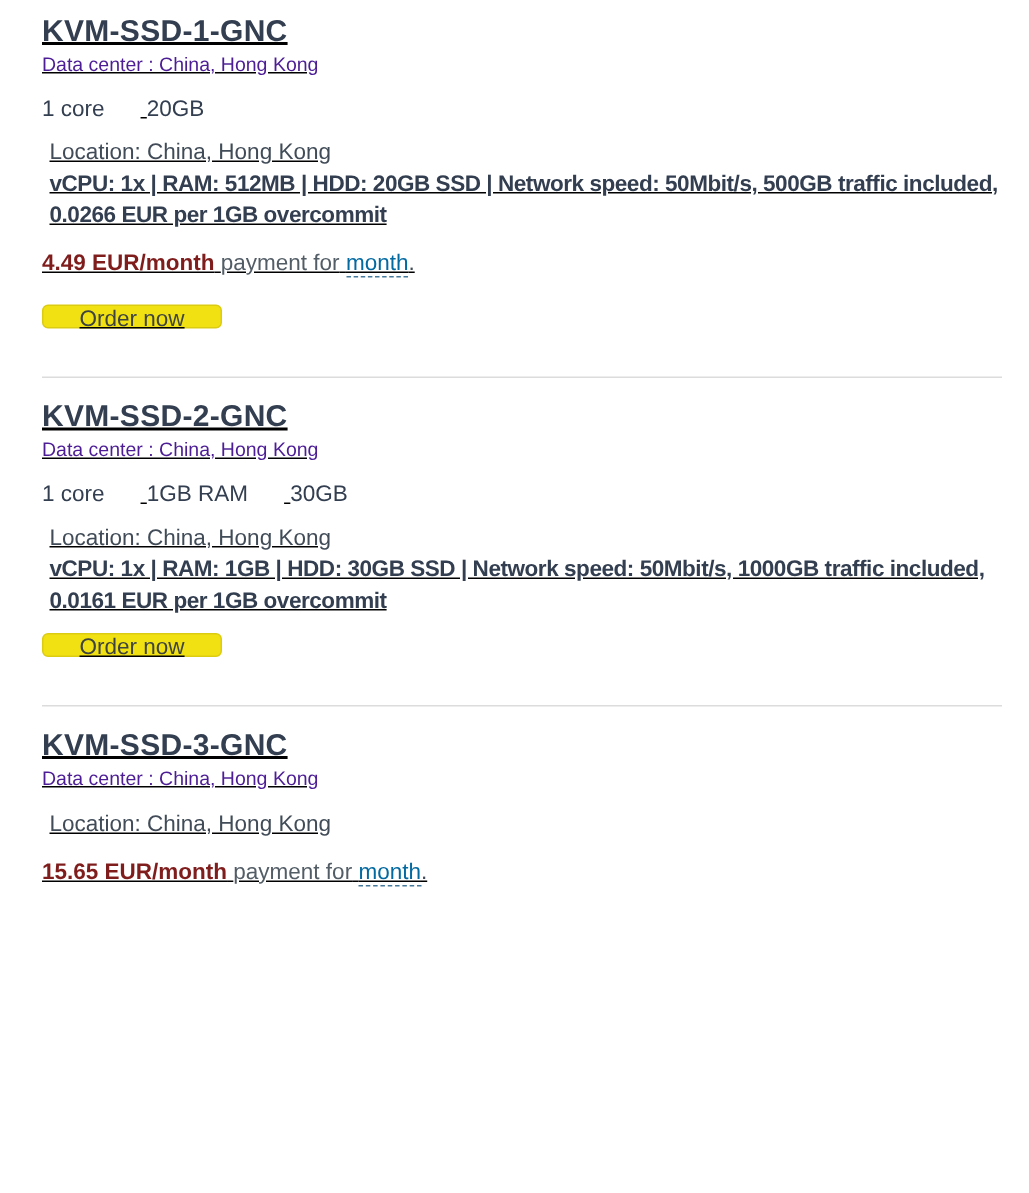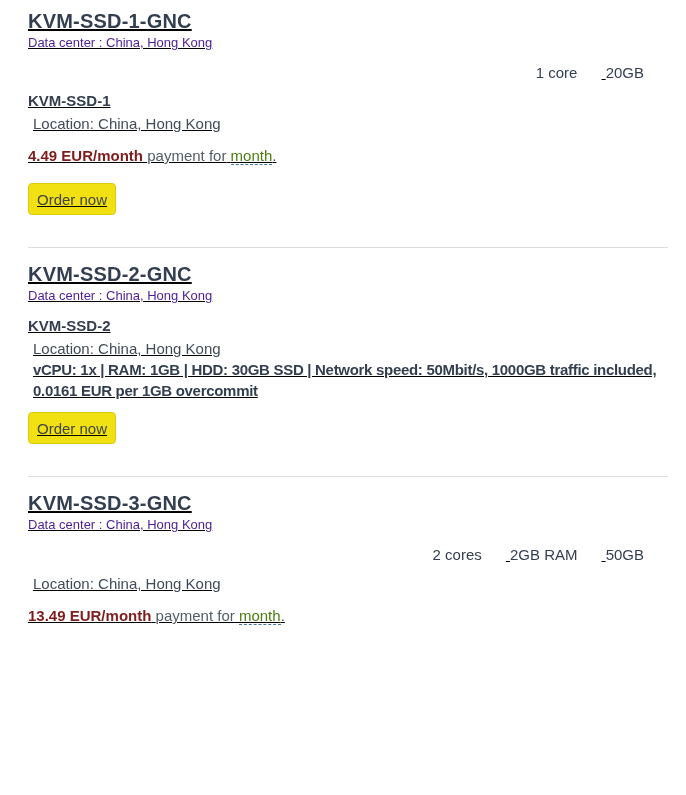--- a/index.html
+++ b/index.html
@@ -30,21 +30,20 @@
     font-size: 13px;
     line-height: 16px;
     color: #4c1d95;
     margin: 0 0 12px;
   }
   .spec-row {
     font-size: 15px;
     line-height: 20px;
     color: #333f50;
     margin: 0 0 8px;
-    text-align: right;
   }
   .spec-row .spec {
     display: inline-block;
     margin-right: 24px;
   }
   .plan-name {
     font-size: 15px;
     line-height: 20px;
     font-weight: 700;
     color: #333f50;
@@ -65,32 +64,32 @@
     font-size: 15px;
     line-height: 21px;
     color: #535d66;
     margin: 0 0 17px;
   }
   .plan-price .price {
     font-weight: 700;
     color: #7f1d1d;
   }
   .period-link {
-    color: #4d7c0f;
+    color: #0369a1;
     text-decoration: none;
     border-bottom: 1px dashed #45799c;
     cursor: pointer;
   }
   .period-suffix {
     color: #414c58;
   }
   .order-btn {
     display: block;
-    height: 32px;
-    padding: 0 8px;
+    height: 16px;
+    padding: 0 24px;
     font-family: "Liberation Sans", "DejaVu Sans", sans-serif;
     font-size: 15px;
     color: #3e4440;
     background: #f2e112;
     border: 1px solid #dbcb11;
     border-radius: 4px;
     cursor: pointer;
   }
   hr.divider {
     border: 0;
@@ -104,59 +103,58 @@
 
 <div class="page">
 
   <section class="plan">
     <h2 class="plan-title">KVM-SSD-1-GNC</h2>
     <div class="plan-subtitle">Data center : China, Hong Kong</div>
     <div class="spec-row">
       <span class="spec">1 core</span>
       <span class="spec">20GB</span>
     </div>
-    <div class="plan-name">KVM-SSD-1</div>
     <div class="plan-desc">
       <div class="plan-location">Location: China, Hong Kong</div>
+      <div class="plan-hardware">vCPU: 1x | RAM: 512MB | HDD: 20GB SSD | Network speed: 50Mbit/s, 500GB traffic included, 0.0266 EUR per 1GB overcommit</div>
     </div>
     <div class="plan-price">
       <span class="price">4.49 EUR/month</span>
       <span>payment for</span>
       <a class="period-link" href="#">month</a><span class="period-suffix">.</span>
     </div>
     <button class="order-btn">Order now</button>
   </section>
 
   <hr class="divider">
 
   <section class="plan">
     <h2 class="plan-title">KVM-SSD-2-GNC</h2>
     <div class="plan-subtitle">Data center : China, Hong Kong</div>
-    <div class="plan-name">KVM-SSD-2</div>
+    <div class="spec-row">
+      <span class="spec">1 core</span>
+      <span class="spec">1GB RAM</span>
+      <span class="spec">30GB</span>
+    </div>
     <div class="plan-desc">
       <div class="plan-location">Location: China, Hong Kong</div>
       <div class="plan-hardware">vCPU: 1x | RAM: 1GB | HDD: 30GB SSD | Network speed: 50Mbit/s, 1000GB traffic included, 0.0161 EUR per 1GB overcommit</div>
     </div>
     <button class="order-btn">Order now</button>
   </section>
 
   <hr class="divider">
 
   <section class="plan">
     <h2 class="plan-title">KVM-SSD-3-GNC</h2>
     <div class="plan-subtitle">Data center : China, Hong Kong</div>
-    <div class="spec-row">
-      <span class="spec">2 cores</span>
-      <span class="spec">2GB RAM</span>
-      <span class="spec">50GB</span>
-    </div>
     <div class="plan-desc">
       <div class="plan-location">Location: China, Hong Kong</div>
     </div>
     <div class="plan-price">
-      <span class="price">13.49 EUR/month</span>
+      <span class="price">15.65 EUR/month</span>
       <span>payment for</span>
       <a class="period-link" href="#">month</a><span class="period-suffix">.</span>
     </div>
 
   </section>
 
 </div>
 
 </body></html>

